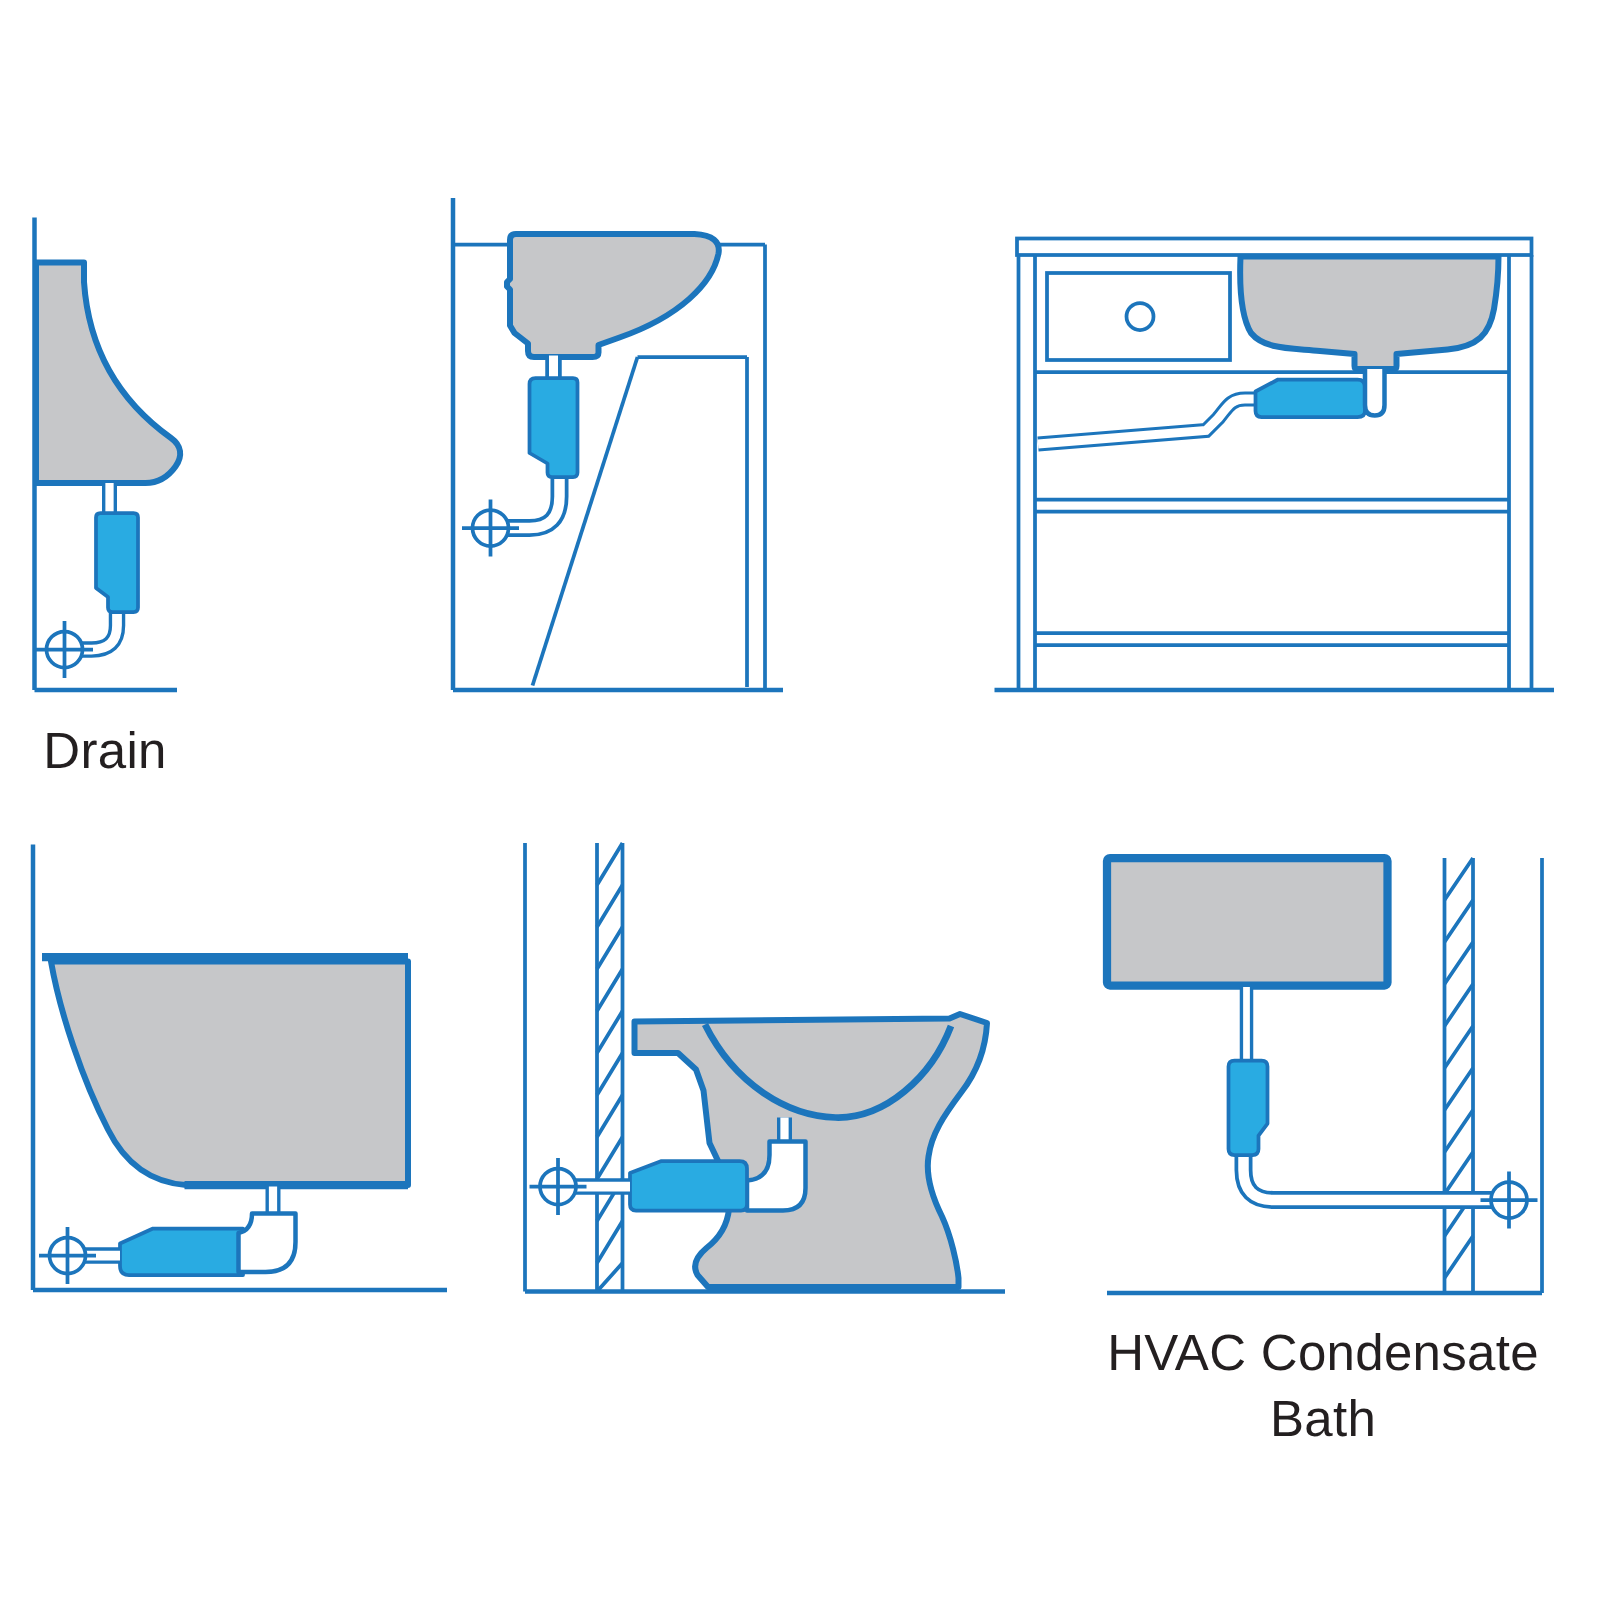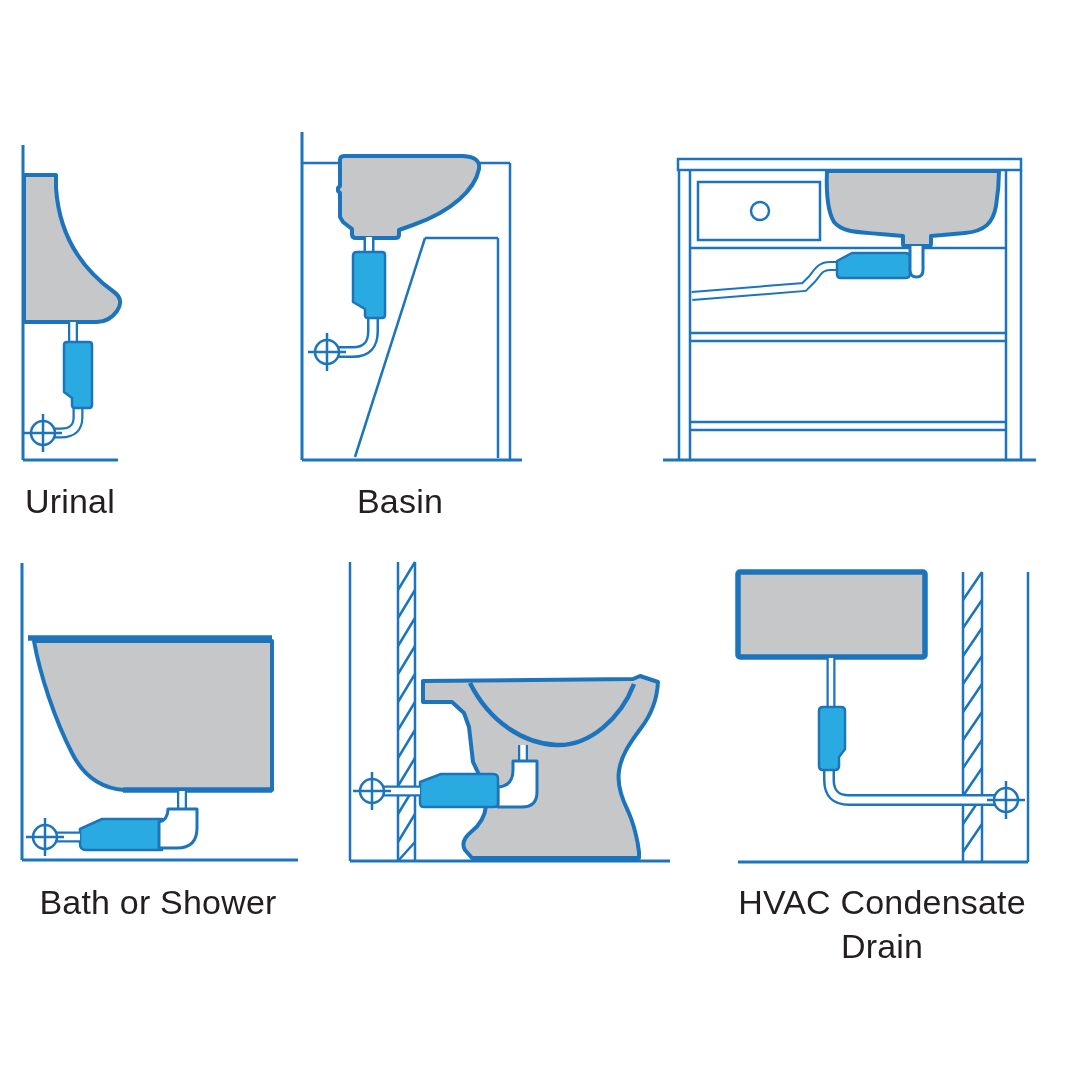--- a/index.html
+++ b/index.html
@@ -42,21 +42,21 @@
     <g>
       <path class="po" stroke-width="11" d="M68,266 V277 Q68,293 51,293 H36"></path>
       <path class="pi" stroke-width="6.5" d="M68,266 V277 Q68,293 51,293 H36"></path>
     </g>
     <path class="trap" d="M57,202 H79 Q82,202 82,205 V265 Q82,268 79,268 H65 Q62,268 62,265 V258 L54,252 V205 Q54,202 57,202 Z"></path>
     <g>
       <circle class="cx-c" cx="33" cy="293" r="12"></circle>
       <path class="cx-l" d="M14,293 H52 M33,274 V312"></path>
     </g>
   </svg>
-  <div class="cap" style="left:0px;top:479px;width:140px">Urinal</div>
+  <div class="cap" style="left:0px;top:479px;width:140px">Drain</div>
 
   <svg class="panel-svg" style="left:295px;top:125px" width="230" height="345" viewBox="0 0 230 345">
     <g>
       <path class="ln" d="M7,7 V335"></path>
       <path class="ln" d="M7,335 H227"></path>
       <path class="ln2" d="M7,38 H215"></path>
       <path class="ln2" d="M215,38 V335"></path>
     </g>
     <g>
       <path class="ln2" d="M130,113 H203"></path>
@@ -71,21 +71,20 @@
     <g>
       <path class="po" stroke-width="12" d="M78,192 V206 Q78,227 58,227 H36"></path>
       <path class="pi" stroke-width="7" d="M78,192 V206 Q78,227 58,227 H36"></path>
     </g>
     <path class="trap" d="M62,127 H87 Q90,127 90,130 V190 Q90,193 87,193 H73 Q70,193 70,190 V184 L58,177 V131 Q58,127 62,127 Z"></path>
     <g>
       <circle class="cx-c" cx="32" cy="227" r="12"></circle>
       <path class="cx-l" d="M13,227 H51 M32,208 V246"></path>
     </g>
   </svg>
-  <div class="cap" style="left:300px;top:479px;width:200px">Basin</div>
 
   <svg class="panel-svg" style="left:655px;top:140px" width="390" height="330" viewBox="0 0 390 330">
     <path class="fixture" d="M172,31 C171,55 173,72 179,82 C188,93 205,92 225,94 L248,96 V104 Q248,106 250,106 H274 Q276,106 276,104 V96 L310,93 C330,91 338,83 341,66 Q344,48 344,31 Z"></path>
     <rect class="box" x="23" y="19" width="343" height="11"></rect>
     <g>
       <rect class="box2" x="43" y="42" width="122" height="58"></rect>
       <circle class="box2" cx="105" cy="71" r="9"></circle>
     </g>
     <g>
       <path class="ln2" d="M35,108 H351"></path>
@@ -120,21 +119,20 @@
     <path class="pipe-solid" d="M158,254 H187 V273 Q187,293 167,293 H149 V267 Q158,265 158,254 Z"></path>
     <g>
       <path class="po" stroke-width="11" d="M70,282 H44"></path>
       <path class="pi" stroke-width="6.5" d="M70,282 H44"></path>
     </g>
     <g>
       <circle class="cx-c" cx="35" cy="282" r="12"></circle>
       <path class="cx-l" d="M16,282 H54 M35,263 V301"></path>
     </g>
   </svg>
-  <div class="cap" style="left:10px;top:880px;width:296px">Bath or Shower</div>
 
   <svg class="panel-svg" style="left:340px;top:555px" width="335" height="315" viewBox="0 0 335 315">
     <g>
       <path class="ln2" d="M10,7 V306"></path>
       <path class="ln2" d="M58,7 V306 M75,7 V306"></path>
       <path class="ln2" d="M58,35 L75,7 M58,63 L75,35 M58,91 L75,63 M58,119 L75,91 M58,147 L75,119 M58,175 L75,147 M58,203 L75,175 M58,231 L75,203 M58,259 L75,231 M58,287 L75,259 M58,306 L75,287"></path>
     </g>
     <path class="ln" d="M10,306 H330"></path>
     <path class="fixture" d="M83,126 L293,124 L300,121 L318,127 C317,146 311,160 301,173 C289,189 281,201 279,216 C277,229 281,242 288,256 C294,269 298,287 299,297 V303 H132 L125,295 C121,288 125,282 131,277 C140,270 145,261 146,251 L143,228 L133,207 L129,172 L124,158 L112,147 H83 Z"></path>
     <path class="bowl" d="M130,128 C150,168 185,189 217,190 C250,191 281,163 294,129"></path>
@@ -169,15 +167,15 @@
     <g>
       <path class="po" stroke-width="12" d="M104,210 V225 Q104,245 124,245 H283"></path>
       <path class="pi" stroke-width="7" d="M104,210 V225 Q104,245 124,245 H283"></path>
     </g>
     <path class="trap" d="M98,152 Q94,152 94,156 V211 Q94,215 98,215 H110 Q114,215 114,211 V202 L120,194 V156 Q120,152 116,152 Z"></path>
     <g>
       <circle class="cx-c" cx="281" cy="245" r="12"></circle>
       <path class="cx-l" d="M262,245 H300 M281,226 V264"></path>
     </g>
   </svg>
-  <div class="cap" style="left:722px;top:880px;width:320px">HVAC Condensate Drain</div>
+  <div class="cap" style="left:722px;top:880px;width:320px">HVAC Condensate Bath</div>
 
 </div>
 
 </body></html>

